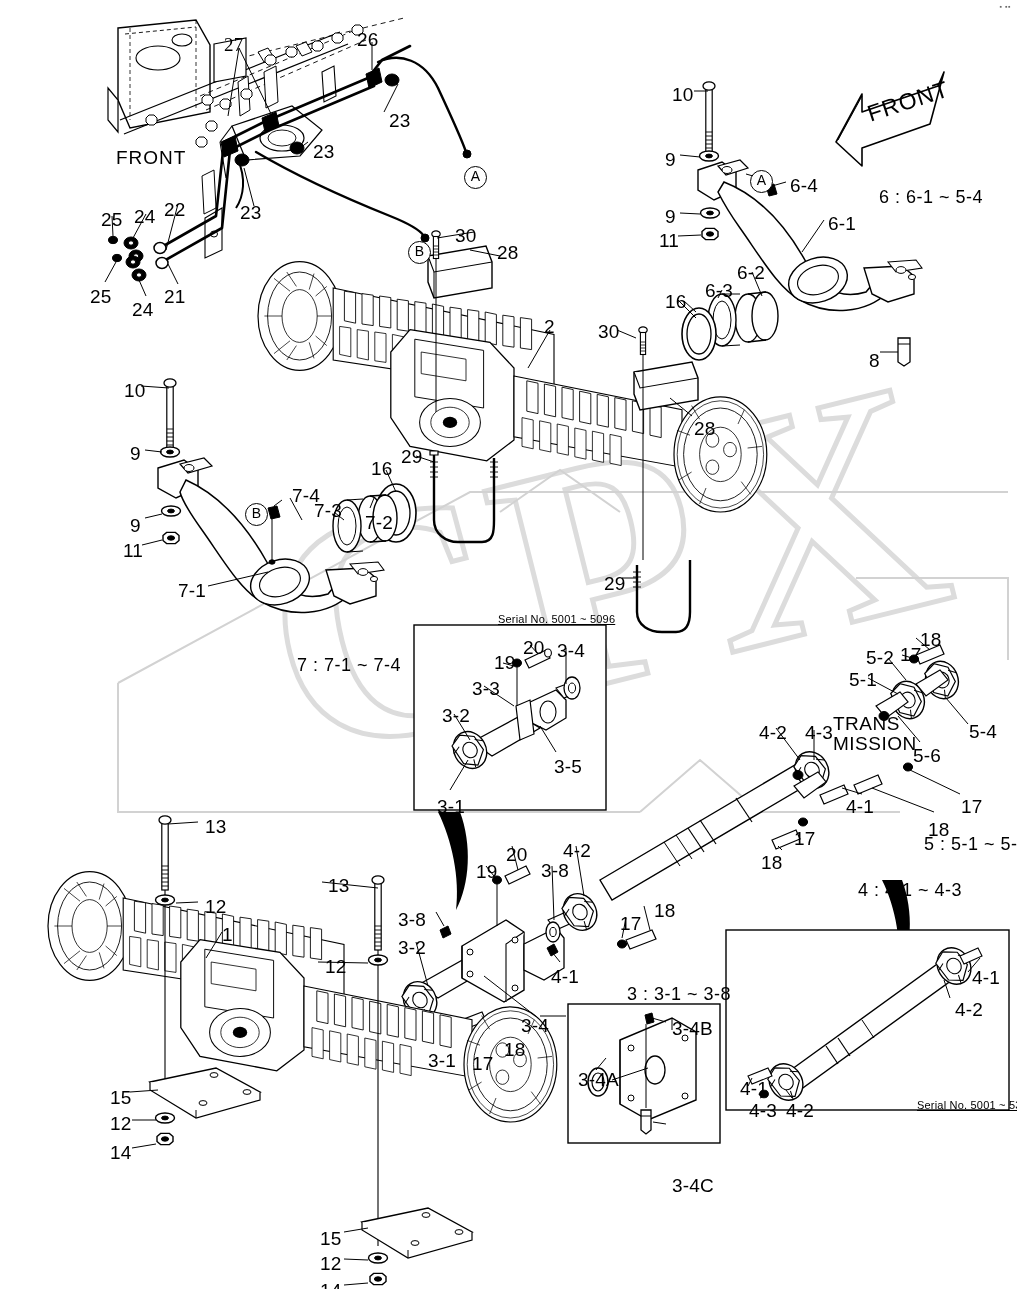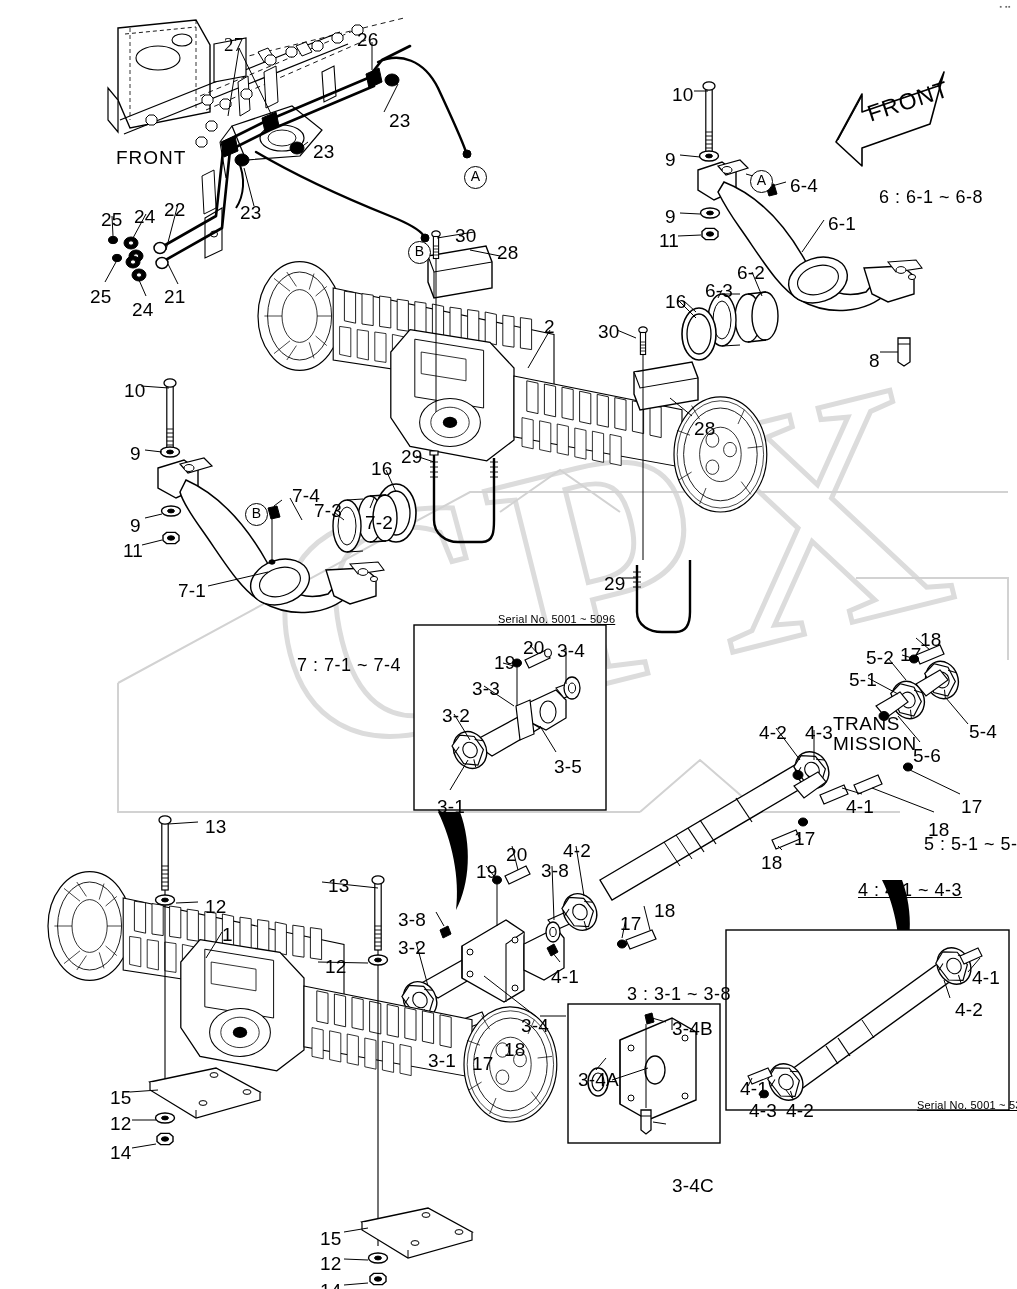--- a/index.html
+++ b/index.html
@@ -769,24 +769,24 @@
     <div class="lbl" style="left: 110px; top: 1114px;">12</div>
     <div class="lbl" style="left: 110px; top: 1143px;">14</div>
     <div class="lbl" style="left: 320px; top: 1229px;">15</div>
     <div class="lbl" style="left: 320px; top: 1254px;">12</div>
     <div class="lbl" style="left: 320px; top: 1281px;">14</div>
     <div class="lbl" style="left: 972px; top: 968px;">4-1</div>
     <div class="lbl" style="left: 955px; top: 1000px;">4-2</div>
     <div class="lbl" style="left: 740px; top: 1079px;">4-1</div>
     <div class="lbl" style="left: 749px; top: 1101px;">4-3</div>
     <div class="lbl" style="left: 786px; top: 1101px;">4-2</div>
-    <div class="lbl grp" style="left: 879px; top: 188px;">6  : 6-1 ~ 6-8</div>
+    <div class="lbl grp" style="left: 879px; top: 188px;">6  : 6-1 ~ 5-4</div>
     <div class="lbl grp" style="left: 297px; top: 656px;">7  : 7-1 ~ 7-4</div>
     <div class="lbl grp" style="left: 924px; top: 835px;">5  : 5-1 ~ 5-4</div>
-    <div class="lbl grp" style="left: 858px; top: 881px; text-decoration: underline;">4  : 4-1 ~ 4-3</div>
+    <div class="lbl grp" style="left: 858px; top: 881px;">4  : 4-1 ~ 4-3</div>
     <div class="lbl grp" style="left: 627px; top: 985px;">3  : 3-1 ~ 3-8</div>
     <div class="lbl serial" style="left: 498px; top: 614px;">Serial No. 5001 ~ 5096</div>
     <div class="lbl serial" style="left: 917px; top: 1100px;">Serial No. 5001 ~ 5358</div>
     <div class="cir" style="left: 464px; top: 166px;">A</div>
     <div class="cir" style="left: 750px; top: 170px;">A</div>
     <div class="cir" style="left: 408px; top: 241px;">B</div>
     <div class="cir" style="left: 245px; top: 503px;">B</div>
   </div>
 
 </body></html>

